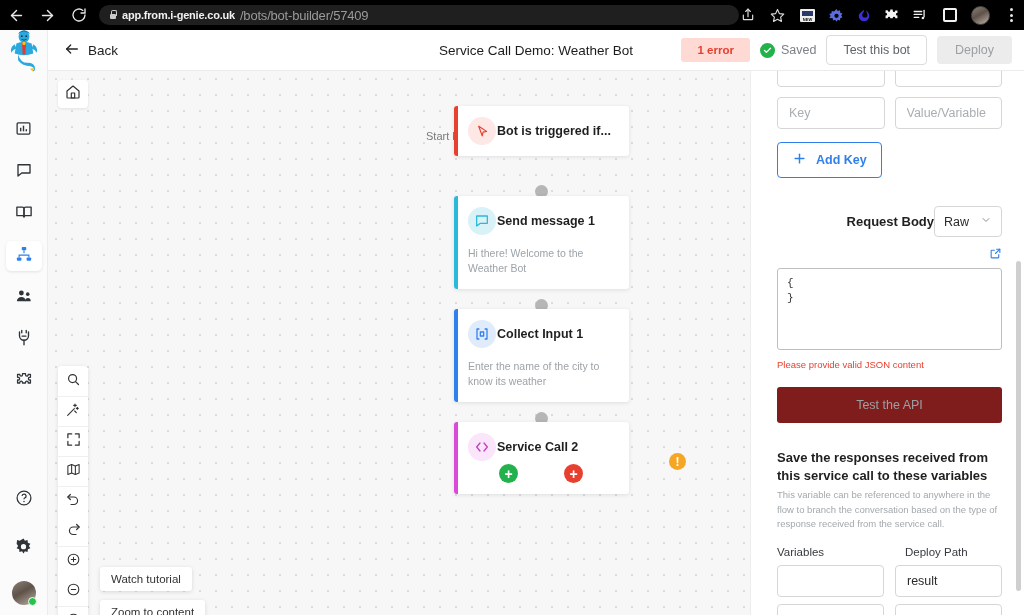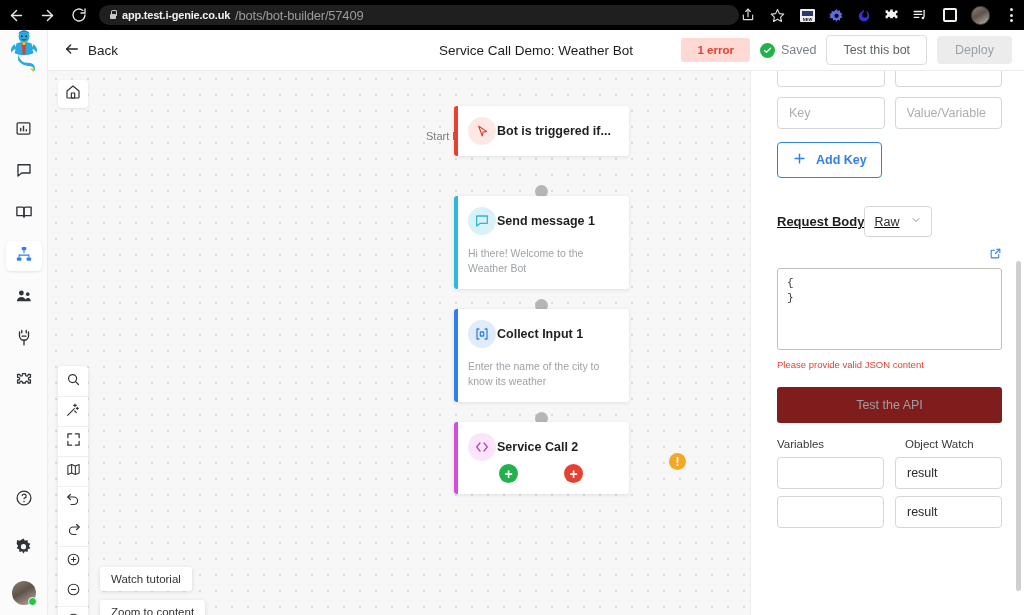--- a/index.html
+++ b/index.html
@@ -157,21 +157,21 @@
     border: 1px solid #d6d6d6; border-radius: 4px; height: 32px;
     font-size: 12.5px; color: #2b2b2b; padding: 0 11px; background: #fff;
     font-family: "Liberation Sans", sans-serif; width: 100%;
   }
   .inp::placeholder { color: #a9aeb2; }
   .btn-addkey {
     border: 1px solid #2f80ed; color: #2f80ed; background: #fff; border-radius: 4px;
     font-size: 12.5px; font-weight: bold; padding: 8px 14px; display: inline-flex;
     align-items: center; gap: 9px; cursor: pointer; font-family: "Liberation Sans", sans-serif;
   }
-  .row-between { display: flex; align-items: center; justify-content: flex-start; text-decoration: underline; }
+  .row-between { display: flex; align-items: center; justify-content: flex-end; }
   .lbl-strong { font-size: 13px; font-weight: bold; color: #1f1f1f; }
   .select-box {
     border: 1px solid #d6d6d6; border-radius: 4px; height: 31px; width: 68px;
     display: flex; align-items: center; justify-content: space-between;
     padding: 0 9px; font-size: 12.5px; color: #2b2b2b; cursor: pointer;
   }
   .ext-link { display: flex; justify-content: flex-end; color: #2f80ed; cursor: pointer; }
   .body-area {
     width: 100%; height: 82px; border: 1px solid #bfbfbf; border-radius: 3px;
     font-family: "Liberation Mono", monospace; font-size: 11px; color: #333;
@@ -213,21 +213,21 @@
     <div class="nav-btn">
       <svg viewBox="0 0 24 24" width="16" height="16" fill="none" stroke="currentColor" stroke-width="2" stroke-linecap="round">
           <path d="M21 12a9 9 0 1 1-3.2-6.9"></path>
           <polyline points="21 3 21 9 15 9"></polyline>
         </svg>
     </div>
   </div>
 
   <div class="omnibox">
     <span class="lock-ico"></span>
-    <span class="url-strong">app.test.i-genie.co.uk</span>
+    <span class="url-strong">app.from.i-genie.co.uk</span>
     <span class="url-rest">/bots/bot-builder/57409</span>
   </div>
 
   <div class="browser-actions">
     <div class="bact">
       <svg viewBox="0 0 24 24" width="14" height="14" fill="none" stroke="currentColor" stroke-width="2" stroke-linecap="round" stroke-linejoin="round">
           <path d="M4 12v7a1 1 0 0 0 1 1h14a1 1 0 0 0 1-1v-7"></path>
           <polyline points="16 6 12 2 8 6"></polyline>
           <line x1="12" y1="2" x2="12" y2="15"></line>
         </svg>
@@ -607,24 +607,28 @@
           </svg>
       </span>
     </div>
 
     <textarea class="body-area" style="margin-top: 4px;">{
 }</textarea>
     <div class="err-text">Please provide valid JSON content</div>
 
     <button class="btn-test" style="margin-top:17px;">Test the API</button>
 
+    <div style="margin-top:26px;">
+      <div class="sec-title">Save the responses received from this service call to these variables</div>
+      <div class="sec-desc">This variable can be referenced to anywhere in the flow to branch the conversation based on the type of response received from the service call.</div>
+    </div>
 
     <div class="col-hdr">
       <span style="width:100px;">Variables</span>
-      <span>Object Watch</span>
+      <span>Deploy Path</span>
     </div>
 
     <div class="var-row">
       <input class="inp" style="">
       <input class="inp" value="result" style="">
     </div>
     <div class="var-row">
       <input class="inp" style="">
       <input class="inp" value="result" style="">
     </div>

